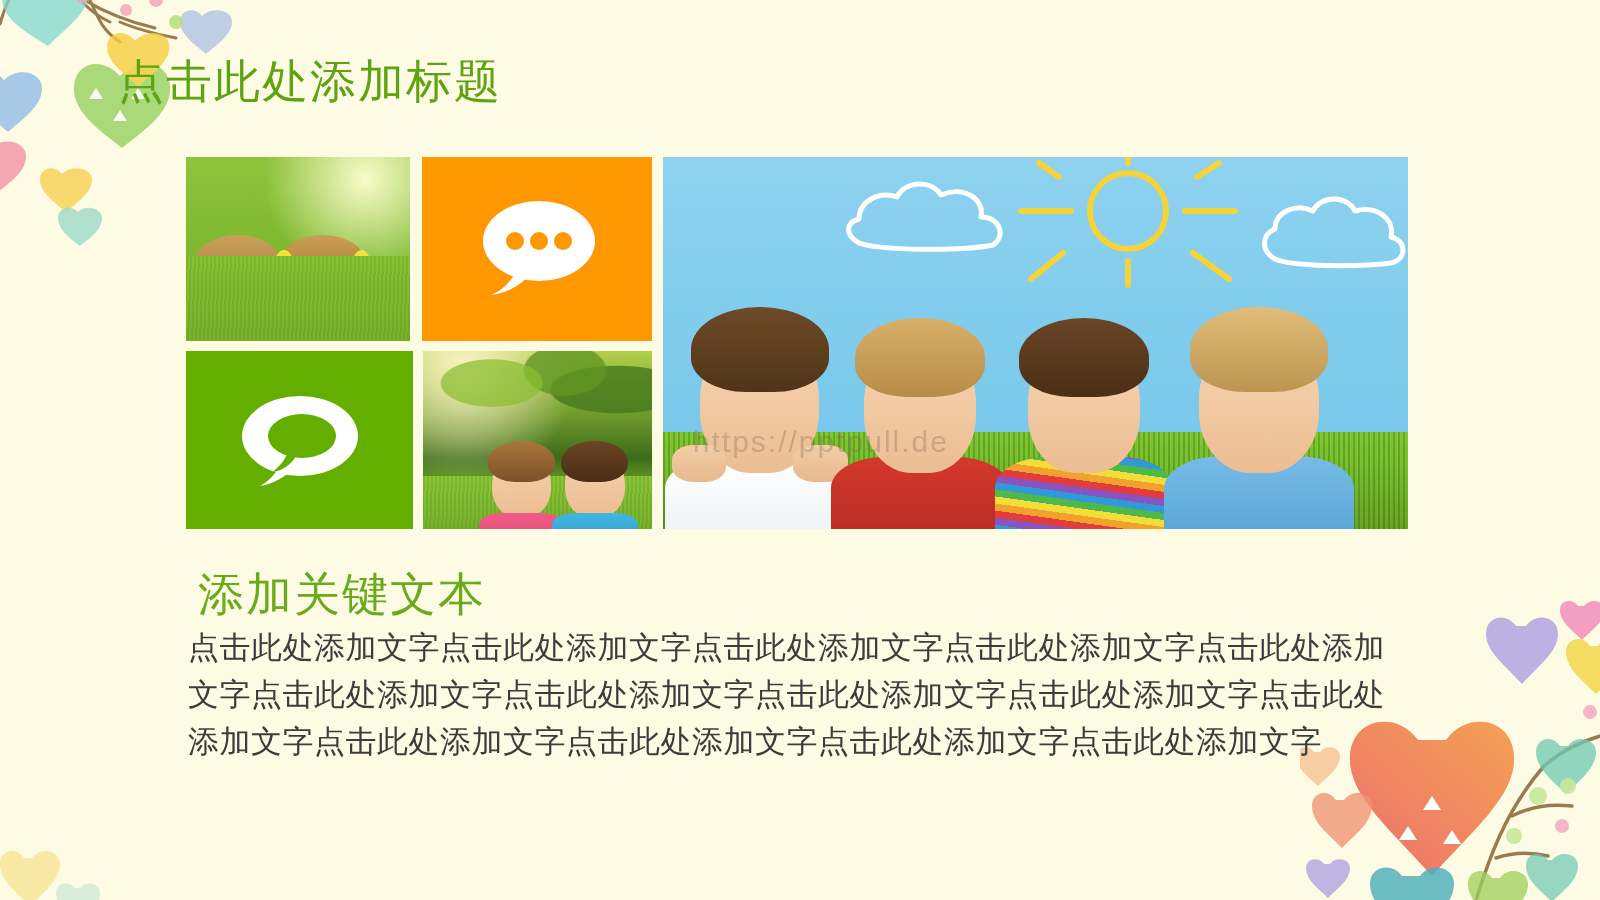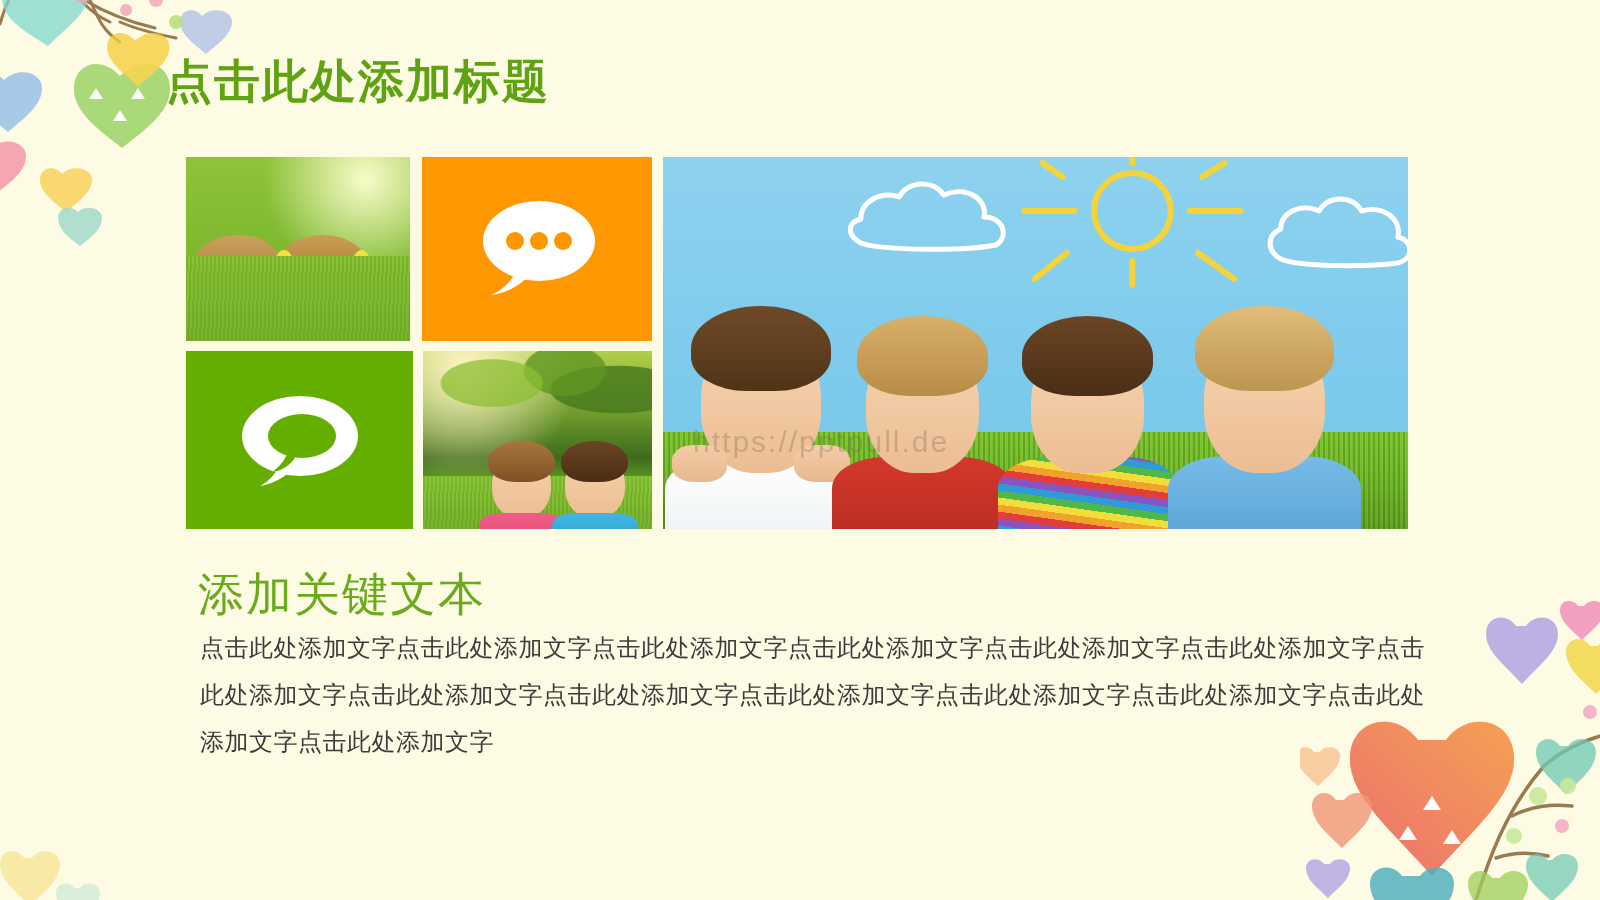--- a/index.html
+++ b/index.html
@@ -30,23 +30,22 @@
 
   
   #title {
     position: absolute;
     left: 118px;
     top: 56px;
     font-size: 46px;
     line-height: 1.12;
     letter-spacing: 2px;
     color: #5fa312;
-    font-weight: 700;
+    font-weight: 400;
     white-space: nowrap;
-    margin-left: 48px;
   }
 
   
   .tile {
     position: absolute;
     overflow: hidden;
   }
 
   #tile-photo-1 { left: 186px; top: 157px; width: 224px; height: 184px; }
   #tile-chat-orange { left: 422px; top: 157px; width: 230px; height: 184px; }
@@ -149,21 +148,20 @@
     justify-content: center;
   }
   .chat-tile svg { display: block; }
 
   
   .photo-main {
     width: 100%; height: 100%;
     position: relative;
     background: linear-gradient(#8ed2ef 0%, #7ccaec 60%, #76c6ea 100%);
     overflow: hidden;
-    padding-left: 7px;
   }
   .sky-art { position: absolute; left:0; top:0; width:100%; height:100%; }
   .main-grass {
     position: absolute; left: 0; right: 0; bottom: 0;
     height: 26%;
     background:
       repeating-linear-gradient(90deg, rgba(86,150,30,.55) 0 2px, rgba(150,205,60,.45) 2px 5px),
       linear-gradient(#74c22c 0%, #5aa51e 55%, #458015 100%);
   }
   .main-kid {
@@ -230,24 +228,24 @@
     position: absolute;
     left: 198px;
     top: 564px;
     font-size: 46px;
     letter-spacing: 2px;
     color: #6aab1e;
     white-space: nowrap;
   }
   #body-copy {
     position: absolute;
-    left: 200px;
+    left: 188px;
     top: 624px;
     width: 1226px;
-    font-size: 24px;
+    font-size: 31px;
     line-height: 47px;
     color: #3c3c3c;
     letter-spacing: .5px;
     text-align: left;
   }
 </style>
 </head>
 <body>
 
 <div id="slide" style="background: rgb(253, 251, 227);">

